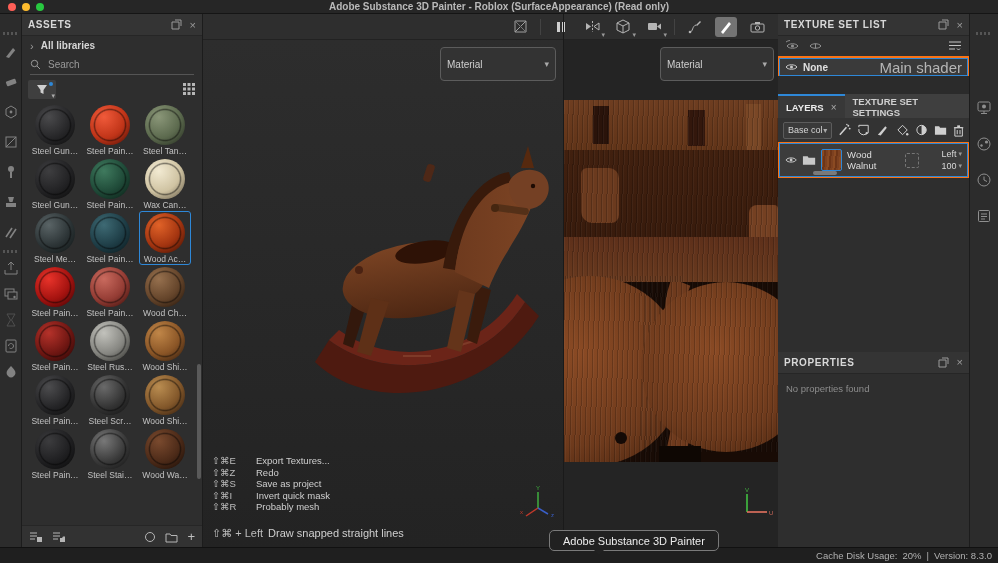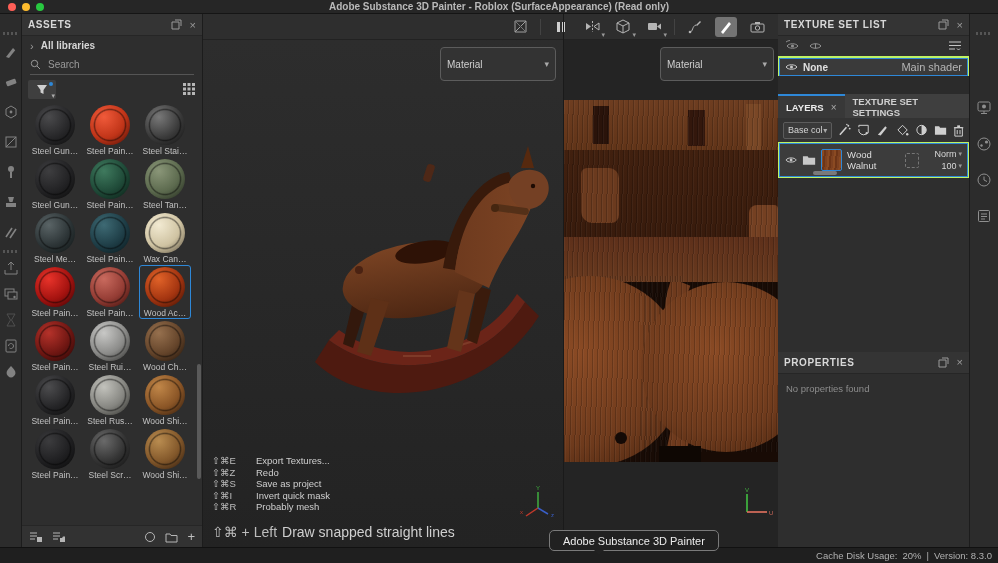--- a/index.html
+++ b/index.html
@@ -76,49 +76,49 @@
     border-radius:4px; display:flex; align-items:center; padding:16px 6px; color:#cfcfcf; font-size:10px; }
   .dd3d { right:7px; width:116px; } .dd2d { right:4px; width:114px; }
   .mat-dd .dd-chev { margin-left:auto; color:#aaa; font-size:9px; }
 
   .horse-svg { position:absolute; left:0; top:0; }
 
   .shortcut-overlay { position:absolute; left:9px; top:415px; color:#c9c9c9; font-size:9.5px; line-height:11.5px; }
   .sc-row { display:flex; }
   .sc-key { width:44px; color:#bdbdbd; }
   .sc-label { color:#cfcfcf; }
-  .draw-hint { position:absolute; left:9px; bottom:7px; font-size:14px; color:#cfcfcf; display:flex; }
+  .draw-hint { position:absolute; left:9px; bottom:7px; font-size:11px; color:#cfcfcf; display:flex; }
   .draw-hint .sc-key { width:auto; margin-right:5px; }
 
   .gizmo { position:absolute; }
 
   
   .texture { position:absolute; left:0; top:60px; width:215px; height:362px; background:#170a05; overflow:hidden; }
   .wgrain { position:relative; }
   .wgrain::after { content:""; position:absolute; inset:0;
     background:repeating-linear-gradient(92deg, rgba(0,0,0,.20) 0 1px, rgba(255,255,255,.035) 1px 2px, rgba(0,0,0,0) 2px 5px); }
   .tex-b1 { position:absolute; left:0; top:0; width:215px; height:50px; background:linear-gradient(#6e3d20,#613418); }
   .tex-b2 { position:absolute; left:0; top:50px; width:215px; height:87px; background:linear-gradient(#41200f,#381b0c); }
   .tex-b3 { position:absolute; left:0; top:137px; width:215px; height:45px; background:linear-gradient(#5e301a,#68391e); }
   .tex-rect { position:absolute; }
   .tex-circles { position:absolute; left:0; top:182px; width:215px; height:180px; background:#180b05; }
   .circ { position:absolute; border-radius:50%;
     background:radial-gradient(circle at 45% 40%, #8a4a24, #6e3a1c 60%, #4e2710 95%); }
   .circ-l { width:190px; height:190px; left:-68px; top:-6px; }
   .circ-r { width:170px; height:170px; left:78px; top:0px; }
 
   
-  .right-panels { width:192px; background:#bef264; border-right:1px solid #1c1c1c; position:relative;
+  .right-panels { width:192px; background:#f97316; border-right:1px solid #1c1c1c; position:relative;
     display:flex; flex-direction:column; }
   .tsl-iconrow { height:20px; display:flex; align-items:center; padding:0 7px; gap:8px; background:#303030; }
   .tsl-iconrow .spacer { flex:1; }
   .tsl-row { height:18px; margin:2px 1px 0 1px; border:1px solid #2e88d8; background:#3a3a3a;
     display:flex; align-items:center; padding:0 5px; gap:5px; }
   .tsl-name { font-size:10px; font-weight:bold; color:#e0e0e0; }
-  .tsl-shader { margin-left:auto; font-size:11px; color:#b5b5b5; }
+  .tsl-shader { margin-left:auto; font-size:15px; color:#b5b5b5; }
   .tsl-empty { height:18px; background:#2b2b2b; }
   .tab-bar { height:24px; background:#272727; display:flex; align-items:flex-end; }
   .tab { height:24px; display:flex; align-items:center; padding:0 8px; font-size:9.5px; font-weight:bold; }
   .tab.active { background:#383838; color:#ececec; border-top:2px solid #2e88d8; gap:7px; }
   .tab.inactive { background:#3f3f3f; color:#d0d0d0; border-top:2px solid #3f3f3f; }
   .tab-close { color:#aaa; font-size:10px; font-weight:normal; }
   .layers-toolbar { height:24px; background:#333; display:flex; align-items:center; padding:0 5px; gap:6px; }
   .chan-dd { width:52px; height:17px; border:1px solid #5c5c5c; border-radius:2px; display:flex;
     align-items:center; padding:0 4px; color:#d5d5d5; font-size:9px; background:#3a3a3a; }
   .chan-dd .dd-chev { margin-left:auto; font-size:8px; color:#aaa; }
@@ -306,24 +306,20 @@
   <div class="asset">
     <div class="sphere" style="background: radial-gradient(circle, rgba(0, 0, 0, 0) 50%, rgba(0, 0, 0, 0.45) 55%, rgba(0, 0, 0, 0) 60%), radial-gradient(circle at 35% 30%, rgb(62, 106, 116), rgb(30, 61, 70) 55%, rgb(12, 29, 34) 92%);"></div>
     <div class="alabel">Steel Pain…</div>
   </div>
 
   <div class="asset">
     <div class="sphere" style="background: radial-gradient(circle, rgba(0, 0, 0, 0) 50%, rgba(0, 0, 0, 0.45) 55%, rgba(0, 0, 0, 0) 60%), radial-gradient(circle at 35% 30%, rgb(201, 106, 94), rgb(148, 60, 52) 55%, rgb(69, 20, 15) 92%);"></div>
     <div class="alabel">Steel Pain…</div>
   </div>
 
-  <div class="asset">
-    <div class="sphere" style="background: radial-gradient(circle, rgba(0, 0, 0, 0) 50%, rgba(0, 0, 0, 0.45) 55%, rgba(0, 0, 0, 0) 60%), radial-gradient(circle at 35% 30%, rgb(200, 200, 198), rgb(138, 138, 136) 55%, rgb(58, 58, 56) 92%);"></div>
-    <div class="alabel">Steel Rui…</div>
-  </div>
 
   <div class="asset">
     <div class="sphere" style="background: radial-gradient(circle, rgba(0, 0, 0, 0) 50%, rgba(0, 0, 0, 0.45) 55%, rgba(0, 0, 0, 0) 60%), radial-gradient(circle at 35% 30%, rgb(194, 194, 188), rgb(133, 133, 128) 55%, rgb(58, 58, 54) 92%);"></div>
     <div class="alabel">Steel Rus…</div>
   </div>
 
   <div class="asset">
     <div class="sphere" style="background: radial-gradient(circle, rgba(0, 0, 0, 0) 50%, rgba(0, 0, 0, 0.45) 55%, rgba(0, 0, 0, 0) 60%), radial-gradient(circle at 35% 30%, rgb(106, 106, 106), rgb(51, 51, 51) 55%, rgb(22, 22, 22) 92%);"></div>
     <div class="alabel">Steel Scr…</div>
   </div>
@@ -678,21 +674,21 @@
           <circle cx="6.5" cy="5" r="1.5" fill="#c8c8c8"></circle>
         </svg>
       <svg class="ic" width="15" height="12" viewBox="0 0 15 12">
           <path d="M1 2 h5 l1 1.5 H14 V11 H1 Z" fill="#c8c8c8"></path>
         </svg>
       <div class="layer-thumb"></div>
       <span class="layer-name">Wood Walnut</span>
       <div class="layer-maskbox"></div>
       <div class="layer-right">
         <span class="blend">
-          <span>Norm</span>
+          <span>Left</span>
           <span class="dd-chev">▾</span>
         </span>
         <span class="opacity">
           <span>100</span>
           <span class="dd-chev">▾</span>
         </span>
       </div>
       <div class="layer-bar"></div>
     </div>
     <div class="layers-empty"></div>

